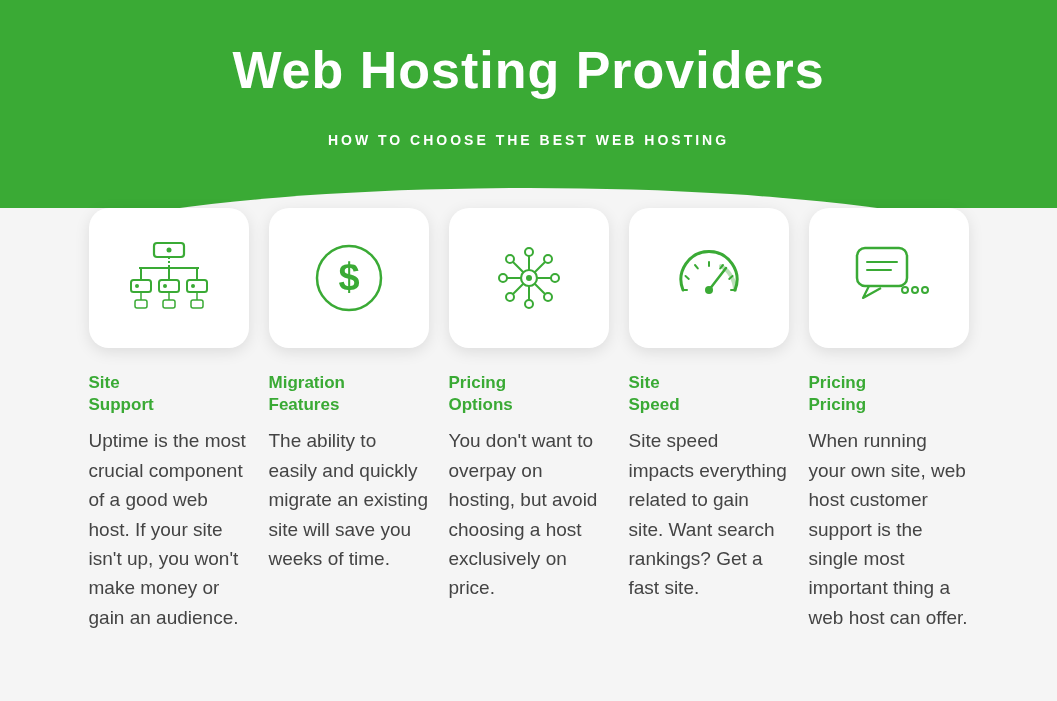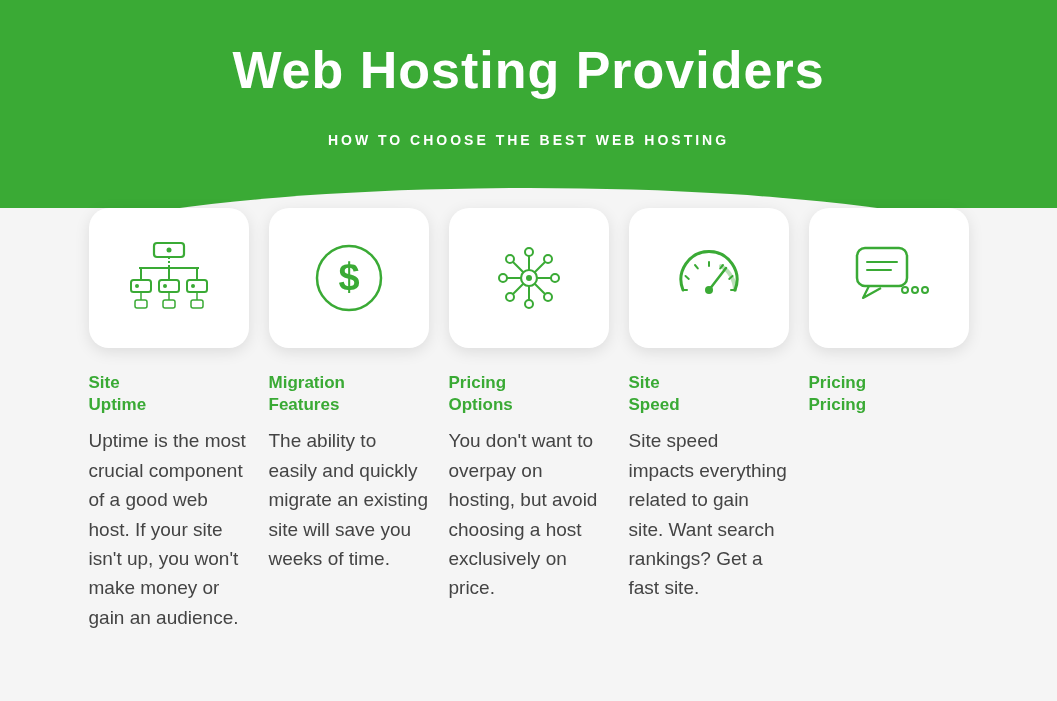--- a/index.html
+++ b/index.html
@@ -212,21 +212,21 @@
           <circle cx="66" cy="52" r="3" stroke="#3aaa35" stroke-width="2" fill="none"></circle>
           <circle cx="76" cy="52" r="3" stroke="#3aaa35" stroke-width="2" fill="none"></circle>
         </svg>
       </div>
     </div>
 
     <div class="info-row">
 
       <div class="info-card">
         <div class="info-card-title">
-          <span>Site</span><br><span>Uptime</span>
+          <span>Site</span><br><span>Support</span>
         </div>
         <div class="info-card-text">Uptime is the most crucial component of a good web host. If your site isn't up, you won't make money or gain an audience.</div>
       </div>
 
       <div class="info-card">
         <div class="info-card-title">
           <span>Migration</span><br><span>Features</span>
         </div>
         <div class="info-card-text">The ability to easily and quickly migrate an existing site will save you weeks of time.</div>
       </div>
@@ -242,16 +242,17 @@
         <div class="info-card-title">
           <span>Site</span><br><span>Speed</span>
         </div>
         <div class="info-card-text">Site speed impacts everything related to gain site. Want search rankings? Get a fast site.</div>
       </div>
 
       <div class="info-card">
         <div class="info-card-title">
           <span>Pricing</span><br><span>Pricing</span>
         </div>
+        <div class="info-card-text">When running your own site, web host customer support is the single most important thing a web host can offer.</div>
       </div>
     </div>
   </div>
 </div>
 
 </body></html>

